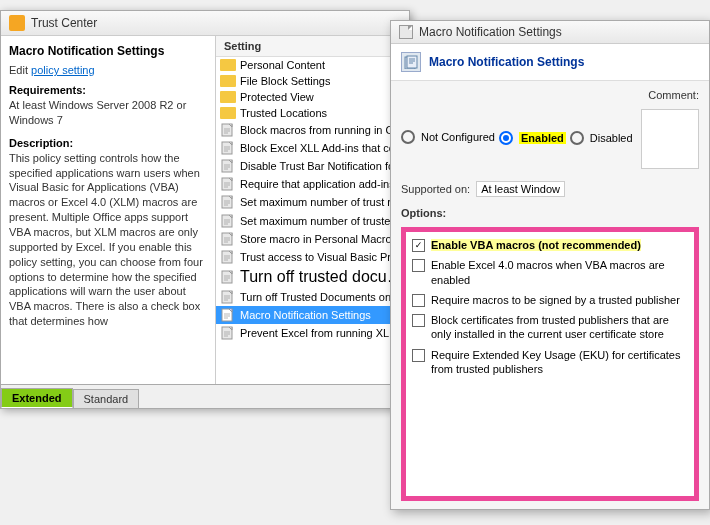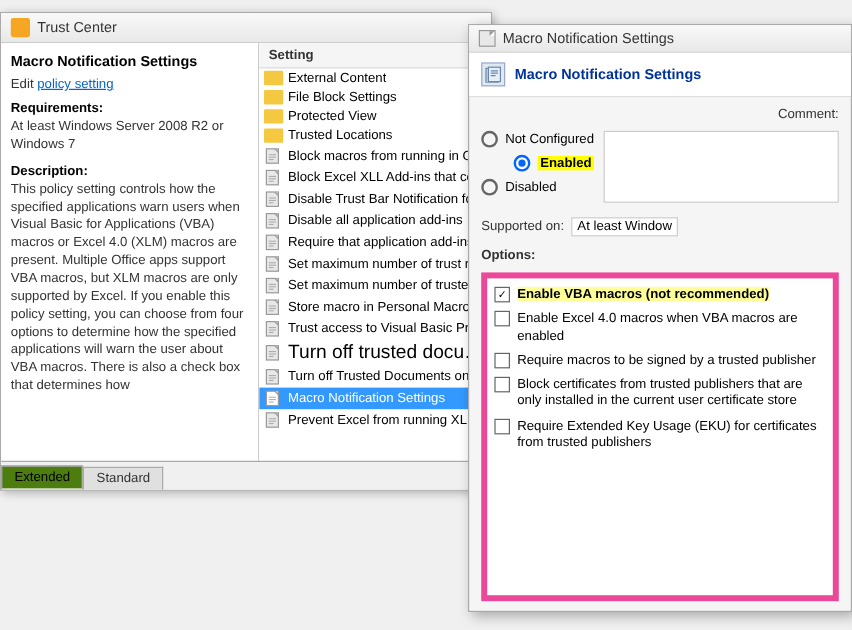--- a/index.html
+++ b/index.html
@@ -160,24 +160,24 @@
     .tab {
       padding: 3px 10px;
       font-size: 11px;
       border: 1px solid #aaa;
       border-bottom: none;
       background: #e0e0e0;
       cursor: pointer;
       color: #333;
     }
     .tab.active {
-      background: #4d7c0f;
+      background: #84cc16;
       border-bottom: 1px solid #fff;
       color: #000;
-      font-weight: normal;
+      font-weight: bold;
     }
 
     
     .policy-dialog {
       position: absolute;
       top: 20px;
       left: 390px;
       width: 320px;
       height: 490px;
       background: #f5f5f5;
@@ -227,21 +227,20 @@
       flex: 1;
       padding: 8px 10px;
       overflow-y: auto;
       display: flex;
       flex-direction: column;
       gap: 6px;
     }
 
     .radio-group {
       display: flex;
-      flex-direction: column;
       gap: 4px;
       margin-bottom: 4px;
     }
 
     .radio-row {
       display: flex;
       align-items: center;
       gap: 6px;
       font-size: 11px;
     }
@@ -358,21 +357,21 @@
       <div class="section-text" style="font-size:11px; line-height:1.35;">This policy setting controls how the specified applications warn users when Visual Basic for Applications (VBA) macros or Excel 4.0 (XLM) macros are present. Multiple Office apps support VBA macros, but XLM macros are only supported by Excel.
 
 If you enable this policy setting, you can choose from four options to determine how the specified applications will warn the user about VBA macros. There is also a check box that determines how</div>
     </div>
 
     <div class="tree-panel" style="position:relative; width:185px; overflow-x:hidden; overflow-y:auto;">
       <div class="tree-header">Setting</div>
       <div id="tree-items-container">
           <div class="tree-item">
             <span style="width: 16px; height: 12px; background: rgb(245, 200, 66); border-radius: 1px; display: inline-block; margin-right: 4px; flex-shrink: 0;"></span>
-            <span style="overflow: hidden; text-overflow: ellipsis; white-space: nowrap; font-size: 11px;">External Content</span>
+            <span style="overflow: hidden; text-overflow: ellipsis; white-space: nowrap; font-size: 11px;">Personal Content</span>
           </div>
           <div class="tree-item">
             <span style="width: 16px; height: 12px; background: rgb(245, 200, 66); border-radius: 1px; display: inline-block; margin-right: 4px; flex-shrink: 0;"></span>
             <span style="overflow: hidden; text-overflow: ellipsis; white-space: nowrap; font-size: 11px;">File Block Settings</span>
           </div>
           <div class="tree-item">
             <span style="width: 16px; height: 12px; background: rgb(245, 200, 66); border-radius: 1px; display: inline-block; margin-right: 4px; flex-shrink: 0;"></span>
             <span style="overflow: hidden; text-overflow: ellipsis; white-space: nowrap; font-size: 11px;">Protected View</span>
           </div>
           <div class="tree-item">
@@ -401,30 +400,20 @@
           </div>
           <div class="tree-item">
             <span><svg width="16" height="14" viewBox="0 0 16 14" style="margin-right:4px;flex-shrink:0;display:inline-block;vertical-align:middle;">
         <rect x="2" y="1" width="10" height="12" fill="#e8e8e8" stroke="#999" stroke-width="1"></rect>
         <polyline points="9,1 12,4 12,1" fill="#cccccc" stroke="#999" stroke-width="1"></polyline>
         <line x1="4" y1="6" x2="10" y2="6" stroke="#999" stroke-width="0.7"></line>
         <line x1="4" y1="8" x2="10" y2="8" stroke="#999" stroke-width="0.7"></line>
         <line x1="4" y1="10" x2="8" y2="10" stroke="#999" stroke-width="0.7"></line>
       </svg></span>
             <span style="overflow: hidden; text-overflow: ellipsis; white-space: nowrap; font-size: 11px;">Disable Trust Bar Notification fo</span>
-          </div>
-          <div class="tree-item">
-            <span><svg width="16" height="14" viewBox="0 0 16 14" style="margin-right:4px;flex-shrink:0;display:inline-block;vertical-align:middle;">
-        <rect x="2" y="1" width="10" height="12" fill="#e8e8e8" stroke="#999" stroke-width="1"></rect>
-        <polyline points="9,1 12,4 12,1" fill="#cccccc" stroke="#999" stroke-width="1"></polyline>
-        <line x1="4" y1="6" x2="10" y2="6" stroke="#999" stroke-width="0.7"></line>
-        <line x1="4" y1="8" x2="10" y2="8" stroke="#999" stroke-width="0.7"></line>
-        <line x1="4" y1="10" x2="8" y2="10" stroke="#999" stroke-width="0.7"></line>
-      </svg></span>
-            <span style="overflow: hidden; text-overflow: ellipsis; white-space: nowrap; font-size: 11px;">Disable all application add-ins</span>
           </div>
           <div class="tree-item">
             <span><svg width="16" height="14" viewBox="0 0 16 14" style="margin-right:4px;flex-shrink:0;display:inline-block;vertical-align:middle;">
         <rect x="2" y="1" width="10" height="12" fill="#e8e8e8" stroke="#999" stroke-width="1"></rect>
         <polyline points="9,1 12,4 12,1" fill="#cccccc" stroke="#999" stroke-width="1"></polyline>
         <line x1="4" y1="6" x2="10" y2="6" stroke="#999" stroke-width="0.7"></line>
         <line x1="4" y1="8" x2="10" y2="8" stroke="#999" stroke-width="0.7"></line>
         <line x1="4" y1="10" x2="8" y2="10" stroke="#999" stroke-width="0.7"></line>
       </svg></span>
             <span style="overflow: hidden; text-overflow: ellipsis; white-space: nowrap; font-size: 11px;">Require that application add-ins</span>

